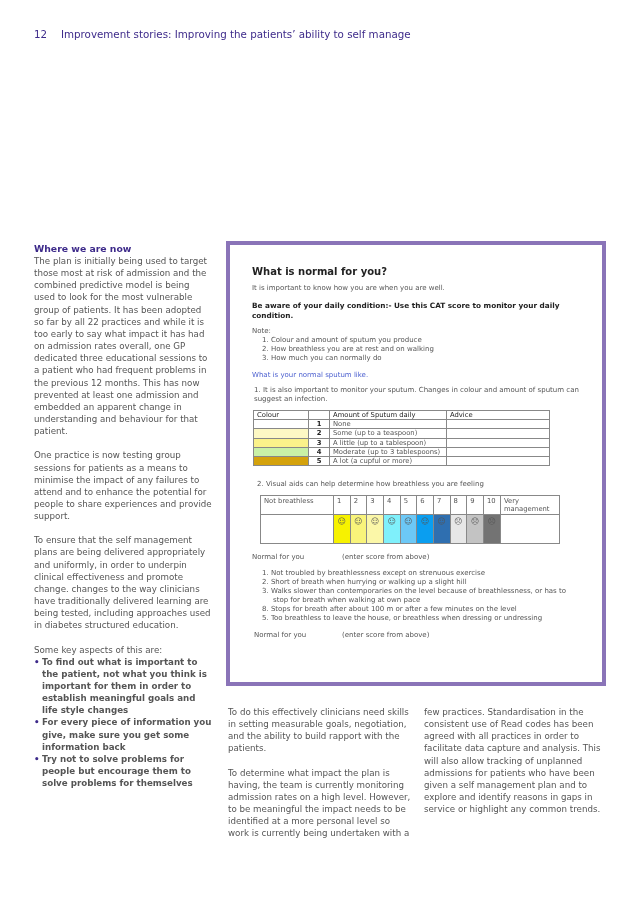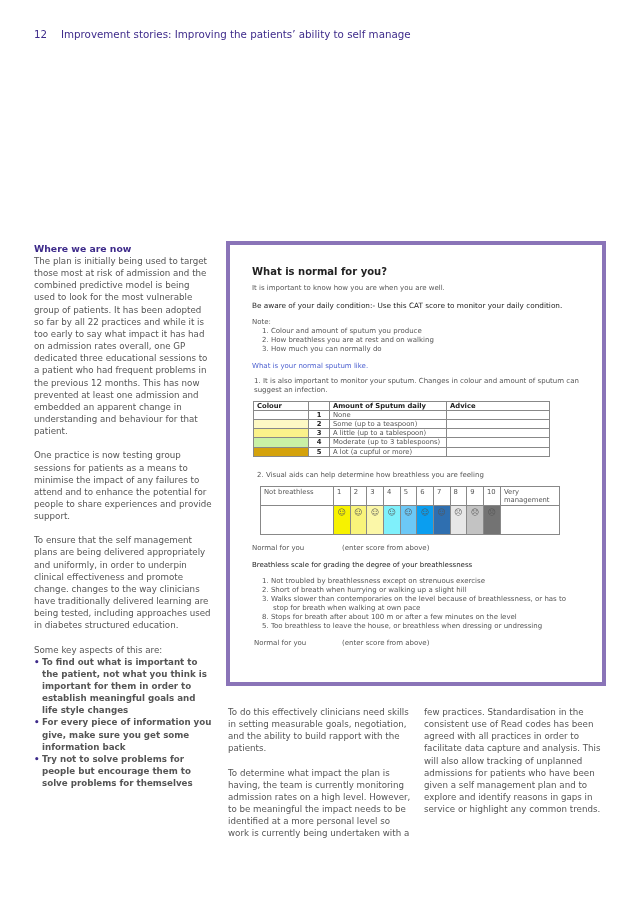--- a/index.html
+++ b/index.html
@@ -15,26 +15,26 @@
   .col ul li::before { content: "\2022"; position: absolute; left: 0; top: 0; color: #3d2a8a; }
   #left-col { left: 34px; top: 242px; width: 178px; }
   #mid-col { left: 228px; top: 706px; width: 185px; }
   #right-col { left: 424px; top: 706px; width: 185px; }
 
   .figure { position: absolute; left: 226px; top: 241px; width: 372px; height: 437px;
             border: 4px solid #8a74b8; background: #fff; }
   .fig-inner { position: absolute; left: 22px; top: 0; width: 330px; font-size: 7px; line-height: 9px; color: #555; }
   .fig-title { font-weight: bold; color: #222; font-size: 10px; margin-top: 22px; }
   .fig-p { margin: 0; }
-  .fig-bold { font-weight: normal; color: #222; }
+  .fig-bold { font-weight: bold; color: #222; }
   .fig-blue { color: #4b5fcf; }
 
   table.sputum { border-collapse: collapse; font-size: 6.8px; line-height: 8.2px; margin-left: 1px; }
   table.sputum td, table.sputum th { border: 0.7px solid #888; padding: 0 3px; text-align: left; height: 8px; }
-  table.sputum th { font-weight: bold; color: #222; }
+  table.sputum th { font-weight: normal; color: #222; }
   table.sputum td.num { font-weight: bold; text-align: center; color: #222; }
 
   table.breath { border-collapse: collapse; font-size: 6.8px; line-height: 8px; margin-left: 8px; }
   table.breath td { border: 0.7px solid #888; padding: 1px 3px; vertical-align: top; }
   table.breath td.face { height: 24px; text-align: center; font-size: 8px; color: #555; padding-top: 3px; }
 </style>
 </head>
 <body>
 
 <div class="header">
@@ -141,21 +141,20 @@
         <td class="face" style="background:#737373">☹</td>
         <td></td>
       </tr>
     </tbody>
       </table>
 
     <div style="margin-top:9px; display:flex">
       <span style="width:90px">Normal for you</span>
       <span>(enter score from above)</span>
     </div>
-    <p class="fig-p fig-bold" style="margin-top:8px">Breathless scale for grading the degree of your breathlessness</p>
     <div style="margin-top:7px; padding-left:10px">
       <div>1.  Not troubled by breathlessness except on strenuous exercise</div>
       <div>2.  Short of breath when hurrying or walking up a slight hill</div>
       <div style="padding-left:11px; text-indent:-11px">3.  Walks slower than contemporaries on the level because of breathlessness, or has to stop for breath when walking at own pace</div>
       <div>8.   Stops for breath after about 100 m or after a few minutes on the level</div>
       <div>5.   Too breathless to leave the house, or breathless when dressing or undressing</div>
     </div>
     <div style="margin-top:8px; display:flex; padding-left:2px">
       <span style="width:88px">Normal for you</span>
       <span>(enter score from above)</span>

